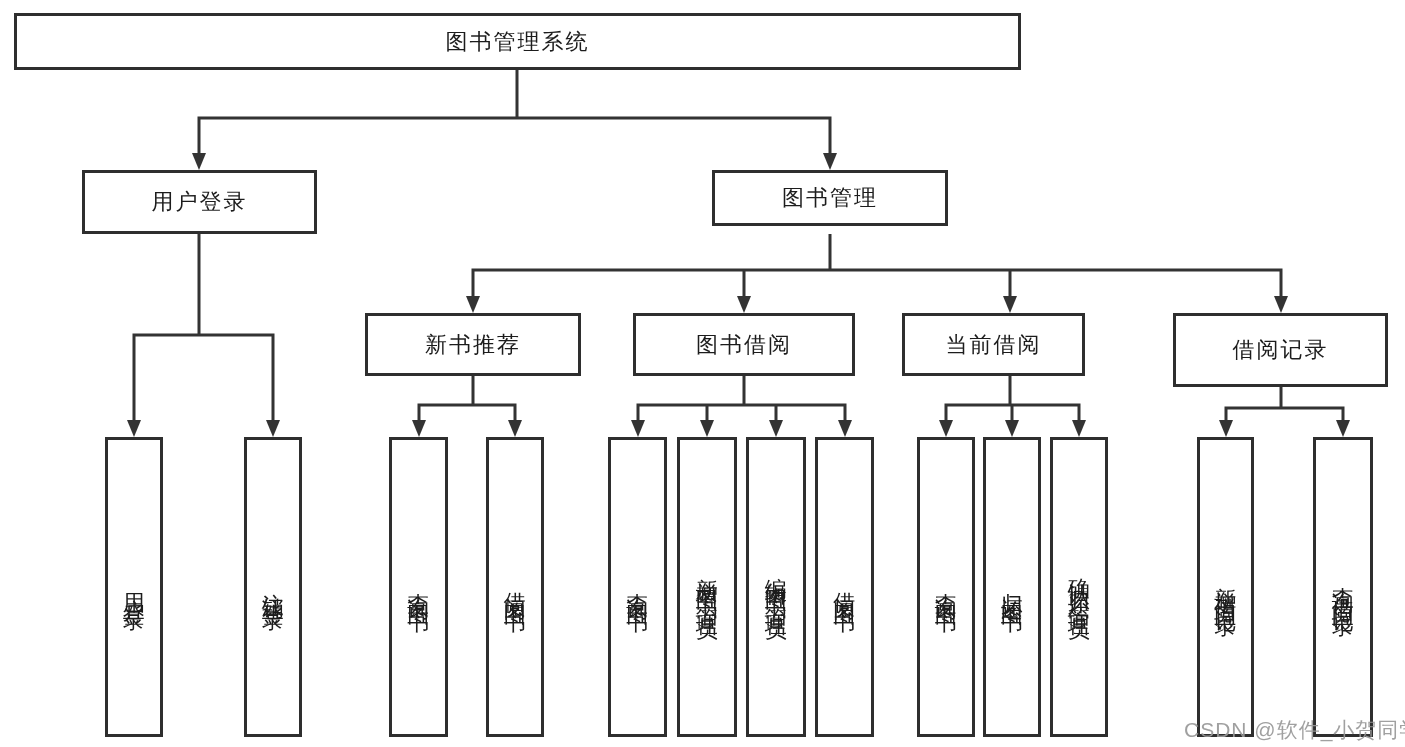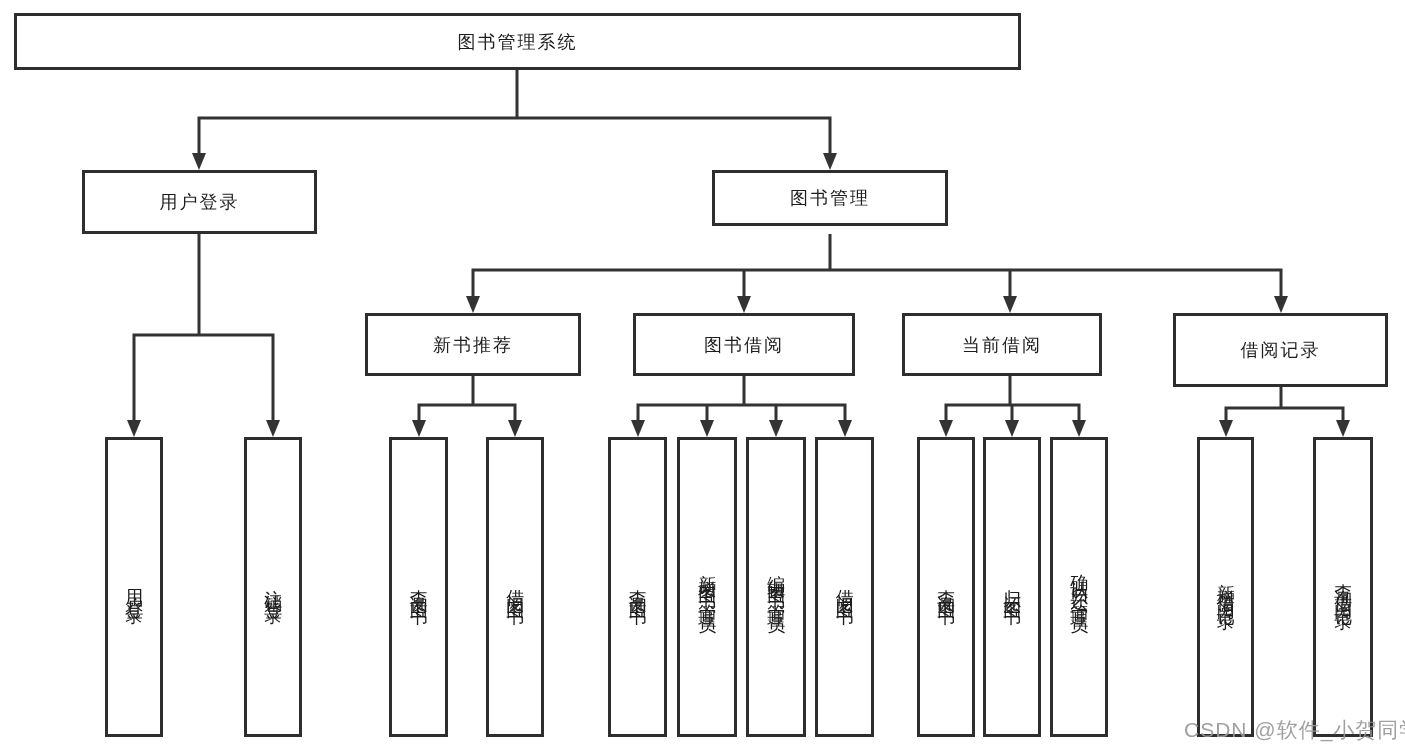--- a/index.html
+++ b/index.html
@@ -13,21 +13,21 @@
   #wires{position:absolute;left:0;top:0;z-index:1;}
   .box{
     position:absolute;
     box-sizing:border-box;
     border:3px solid #2e2e2e;
     background:#ffffff;
     display:flex;
     align-items:center;
     justify-content:center;
     color:#1c1c1c;
-    font-size:18px;
+    font-size:22px;
     letter-spacing:2px;
     z-index:2;
     line-height:1;
   }
   .vbox .vtext{
     writing-mode:vertical-rl;
     text-orientation:mixed;
     letter-spacing:6px;
     line-height:1.25;
     white-space:nowrap;
@@ -98,21 +98,21 @@
   <div class="box" style="left:712px;top:170px;width:236px;height:56px">
     <span class="hlabel">图书管理</span>
   </div>
 
   <div class="box" style="left:365px;top:313px;width:216px;height:63px">
     <span class="hlabel">新书推荐</span>
   </div>
   <div class="box" style="left:633px;top:313px;width:222px;height:63px">
     <span class="hlabel">图书借阅</span>
   </div>
-  <div class="box" style="left:902px;top:313px;width:200px;height:63px">
+  <div class="box" style="left:902px;top:313px;width:183px;height:63px">
     <span class="hlabel">当前借阅</span>
   </div>
   <div class="box" style="left:1173px;top:313px;width:215px;height:74px">
     <span class="hlabel">借阅记录</span>
   </div>
 
   <div class="box vbox" style="left:105px;top:437px;width:58px;height:300px">
     <span class="vtext">用户登录</span>
   </div>
   <div class="box vbox" style="left:244px;top:437px;width:58px;height:300px">

